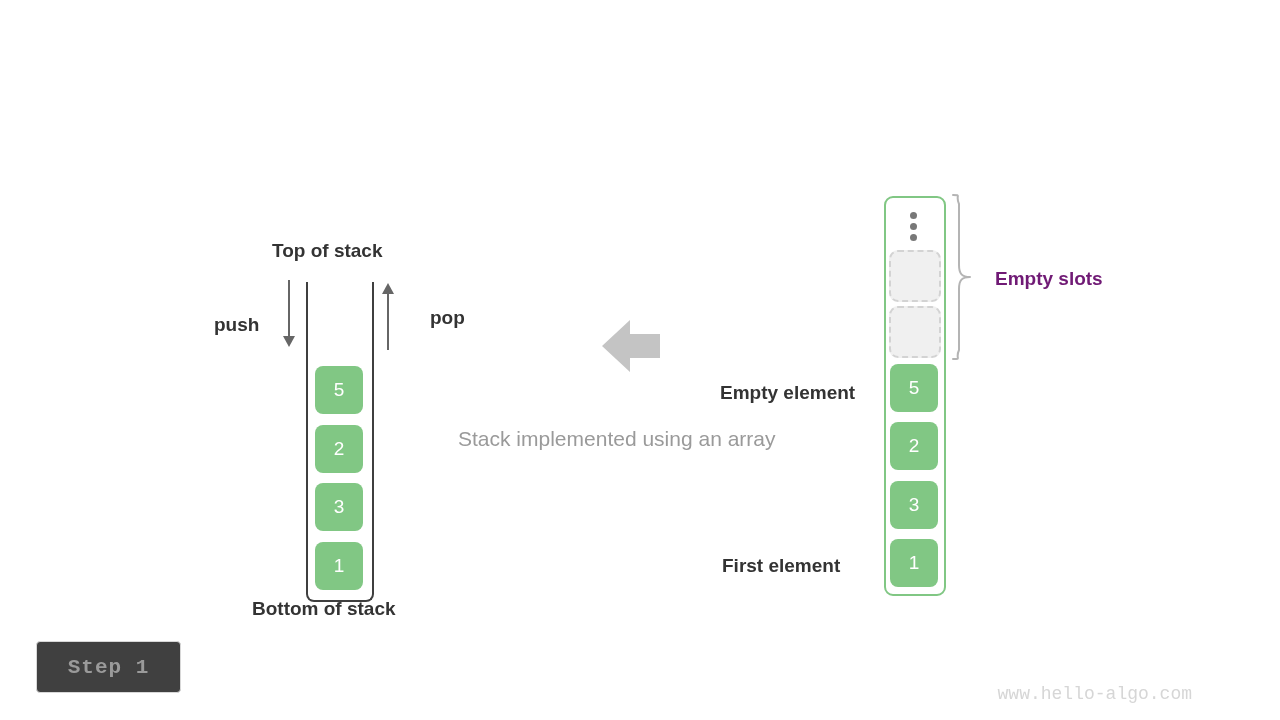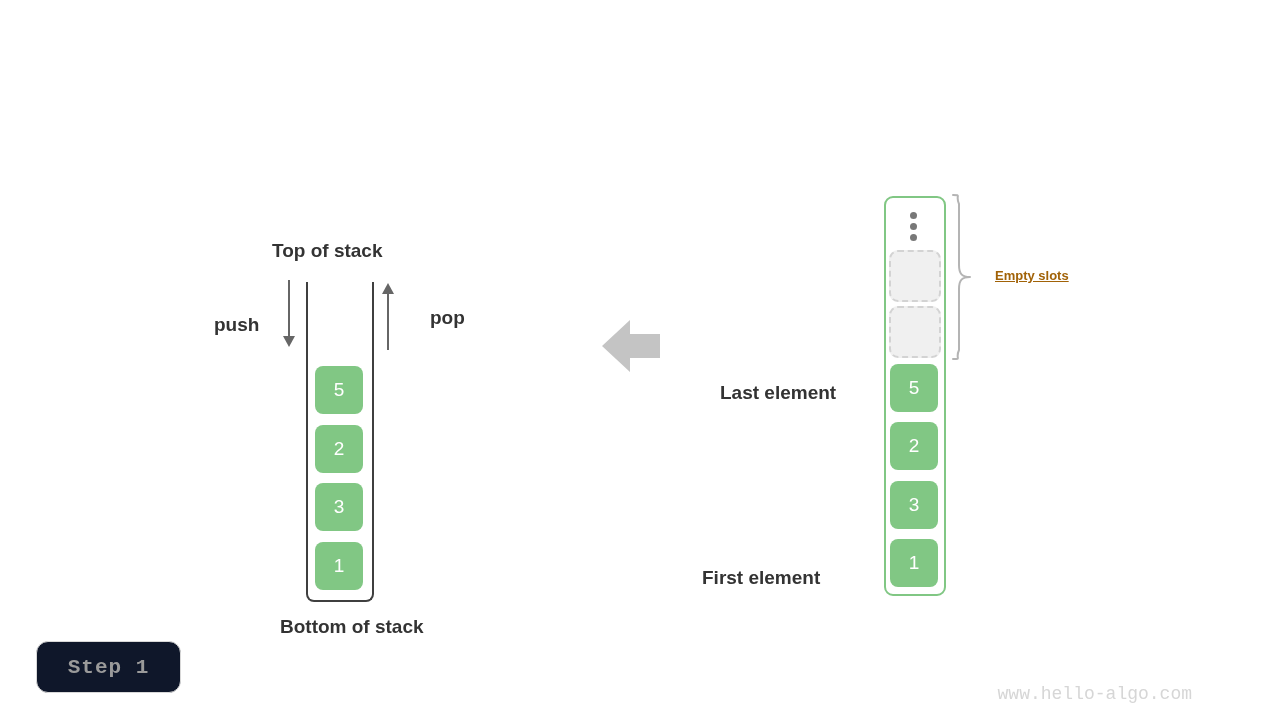--- a/index.html
+++ b/index.html
@@ -19,25 +19,24 @@
   
   .label-dark {
     position: absolute;
     font-size: 19px;
     font-weight: bold;
     color: #333333;
     white-space: nowrap;
   }
   .label-gray-bold {
     position: absolute;
-    font-size: 13px;
+    font-size: 19px;
     font-weight: bold;
-    color: #a16207;
-    white-space: nowrap;
-    text-decoration: underline;
+    color: #701a75;
+    white-space: nowrap;
   }
   .caption {
     position: absolute;
     font-size: 21px;
     color: #9a9a9a;
     white-space: nowrap;
   }
 
   
   .stack-container {
@@ -146,22 +145,22 @@
   }
 
   
   .step-badge {
     position: absolute;
     left: 36px;
     top: 641px;
     width: 145px;
     height: 52px;
     border: 1px solid #d8d8d8;
-    border-radius: 12px;
-    background: #0f172a;
+    border-radius: 4px;
+    background: #404040;
     display: flex;
     align-items: center;
     justify-content: center;
     font-family: "Liberation Mono", monospace;
     font-size: 21px;
     font-weight: bold;
     color: #9a9a9a;
     box-sizing: border-box;
     letter-spacing: 1px;
   }
@@ -176,21 +175,21 @@
     white-space: nowrap;
   }
 </style>
 </head>
 <body>
 
 <div id="canvas">
 
   <div class="label-dark" style="left:272px; top:240px;">Top of stack</div>
 
-  <div class="label-dark" style="left:252px; top:616px;margin-left:28px;">Bottom of stack</div>
+  <div class="label-dark" style="left:252px; top:598px;">Bottom of stack</div>
 
   <div class="label-dark" style="left:214px; top:314px;">push</div>
 
   <div class="label-dark" style="left:430px; top:307px;">pop</div>
 
   <div class="arrow-line" style="left:288px; top:280px; height:56px;"></div>
   <div class="arrow-head down" style="left:283px; top:336px;"></div>
 
   <div class="arrow-line" style="left:387px; top:294px; height:56px;"></div>
   <div class="arrow-head up" style="left:382px; top:283px;"></div>
@@ -199,42 +198,43 @@
 
   <div class="cell" style="left:315px; top:366px;">5</div>
   <div class="cell" style="left:315px; top:425px;">2</div>
   <div class="cell" style="left:315px; top:483px;">3</div>
   <div class="cell" style="left:315px; top:542px;">1</div>
 
   <svg class="big-arrow" viewBox="0 0 58 52">
     <polygon points="0,26 28,0 28,14 58,14 58,38 28,38 28,52" fill="#c4c4c4"></polygon>
   </svg>
 
+  <div class="caption" style="left:458px; top:427px;">Stack implemented using an array</div>
 
   <div class="array-container"></div>
 
   <div class="ellipsis-dots">
     <i></i>
       <i></i>
       <i></i>
   </div>
 
   <div class="slot-empty" style="left:889px; top:250px;"></div>
   <div class="slot-empty" style="left:889px; top:306px;"></div>
 
   <svg class="brace" viewBox="0 0 24 170">
     <path d="M3 3 C12 3, 5 3, 9 12 L9 73 C9 82, 12 85, 20 85
              C12 85, 9 88, 9 97 L9 158 C5 167, 12 167, 3 167" fill="none" stroke="#b4b4b4" stroke-width="2" stroke-linecap="round" stroke-linejoin="round"></path>
   </svg>
 
   <div class="label-gray-bold" style="left:995px; top:268px;">Empty slots</div>
 
-  <div class="label-dark" style="left:720px; top:382px;">Last element</div>
-
-  <div class="label-dark" style="left:702px; top:555px;margin-top:12px;">First element</div>
+  <div class="label-dark" style="left:720px; top:382px;">Empty element</div>
+
+  <div class="label-dark" style="left:722px; top:555px;">First element</div>
 
   <div class="cell" style="left:890px; top:364px;">5</div>
   <div class="cell" style="left:890px; top:422px;">2</div>
   <div class="cell" style="left:890px; top:481px;">3</div>
   <div class="cell" style="left:890px; top:539px;">1</div>
 
   <div class="step-badge">Step 1</div>
 
   <div class="watermark">www.hello-algo.com</div>
 

